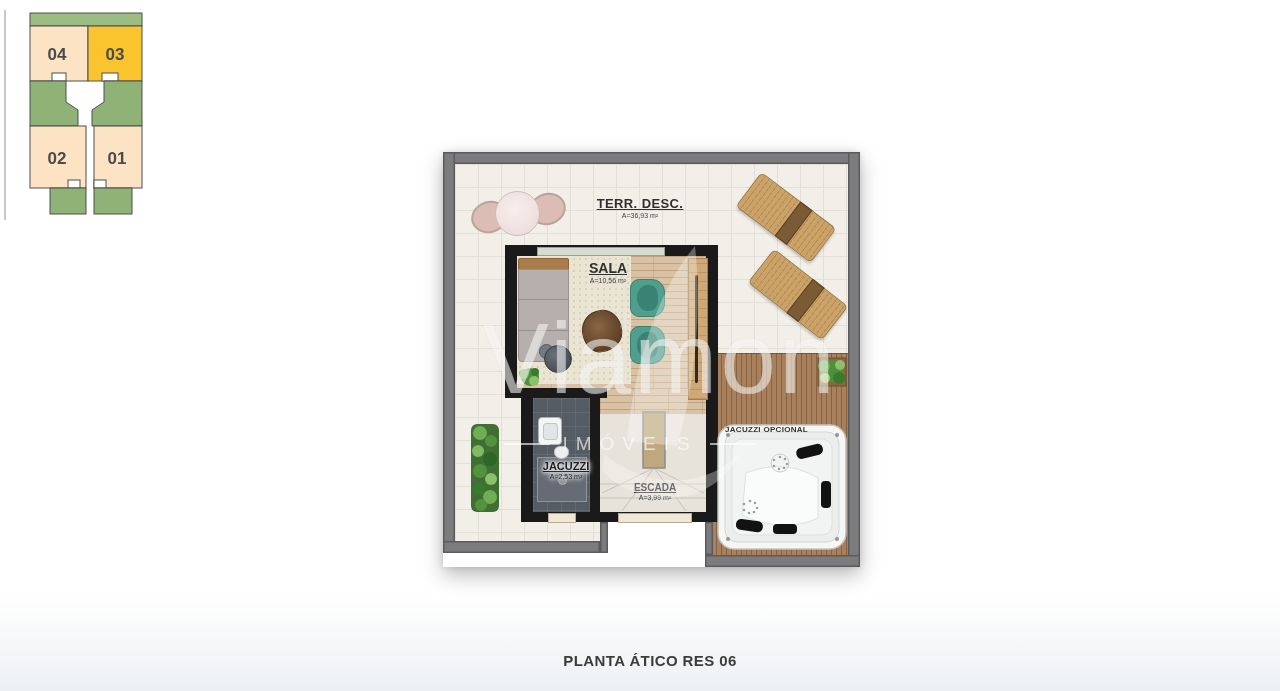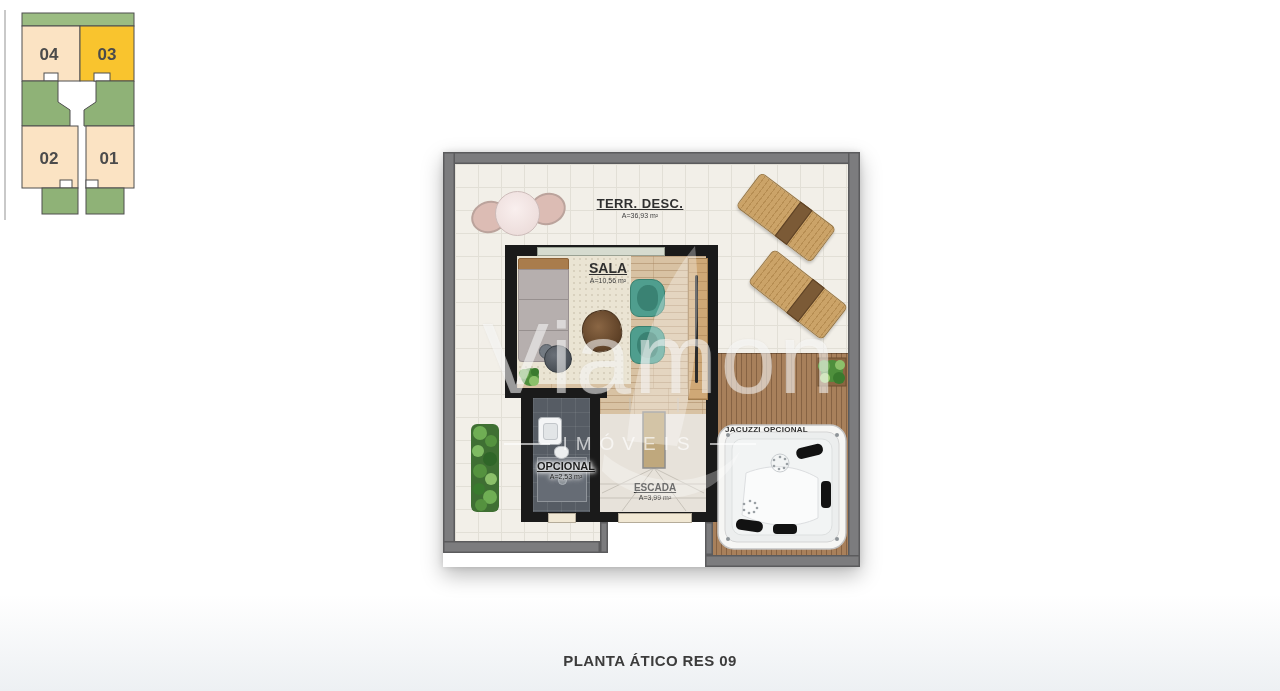--- a/index.html
+++ b/index.html
@@ -3,21 +3,21 @@
 <meta charset="utf-8">
 <style>
   html,body{margin:0;padding:0;}
   body{
     width:1280px;height:691px;position:relative;overflow:hidden;
     background:linear-gradient(180deg,#ffffff 0%,#ffffff 86%,#edf0f3 100%);
     font-family:"Liberation Sans",sans-serif;
   }
   .abs{position:absolute;}
   
-  .keyplan{left:16px;top:6px;width:122px;height:214px;z-index:5;}
+  .keyplan{left:24px;top:6px;width:122px;height:214px;z-index:5;}
   .page-edge{left:4px;top:10px;width:2px;height:210px;background:#c9c9c9;}
   
   .plan{left:443px;top:152px;width:417px;height:415px;box-shadow:0 8px 20px rgba(0,0,0,.28),0 0 6px rgba(0,0,0,.12);}
   .terrace{
     left:12px;top:12px;width:393px;height:389px;background-color:#f2efe8;
     background-image:linear-gradient(#e2dfd6 1px,transparent 1px),linear-gradient(90deg,#e2dfd6 1px,transparent 1px);
     background-size:23px 23px;
   }
   .deck{
     left:268px;top:201px;width:137px;height:202px;background-color:#a8805b;
@@ -299,33 +299,33 @@
 
   <div class="abs lab terr-lab">
     <b>TERR. DESC.</b>
     <span class="ar">A=36,93 m²</span>
   </div>
   <div class="abs lab sala-lab">
     <b>SALA</b>
     <span class="ar">A=10,56 m²</span>
   </div>
   <div class="abs lab ban-lab">
-    <b>OPCIONAL</b>
+    <b>JACUZZI</b>
     <span class="ar">A=2,53 m²</span>
   </div>
   <div class="abs lab esc-lab">
     <b>ESCADA</b>
     <span class="ar">A=3,99 m²</span>
   </div>
 </div>
 
 <svg class="abs wm-sail" width="150" height="300" viewBox="0 0 150 300">
   <path d="M35,205 C42,130 65,55 103,10 C110,75 103,150 85,210 Z" fill="rgba(255,255,255,0.32)"></path>
   <path d="M12,218 C55,255 120,252 148,215 C128,268 52,278 10,235 Z" fill="rgba(255,255,255,0.30)"></path>
 </svg>
 <div class="abs wm-text">Viamon</div>
 <div class="abs wm-sub">
   <div class="wm-line"></div>
   <span>IMÓVEIS</span>
   <div class="wm-line"></div>
 </div>
 
-<div class="abs title">PLANTA ÁTICO RES 09</div>
+<div class="abs title">PLANTA ÁTICO RES 06</div>
 
 </body></html>

